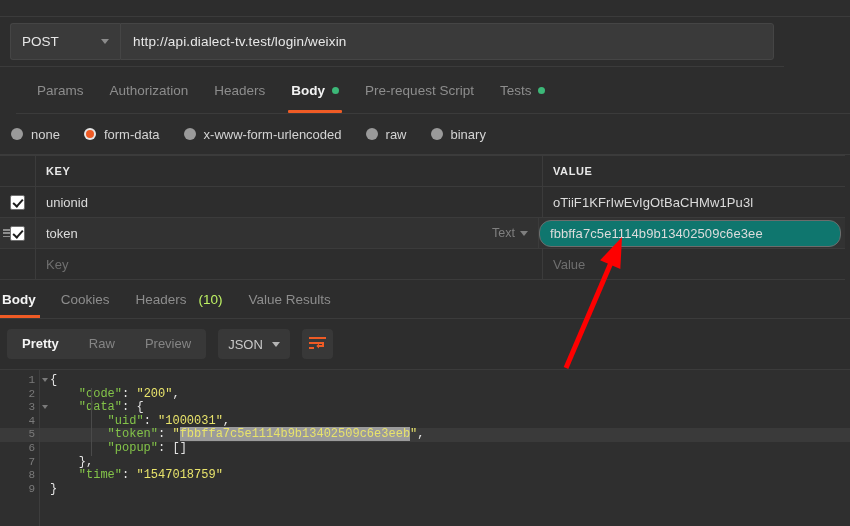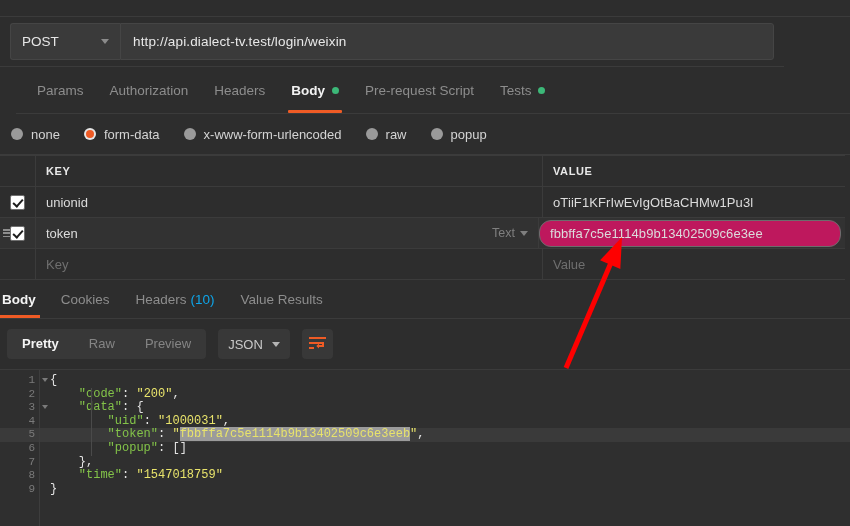--- a/index.html
+++ b/index.html
@@ -135,39 +135,39 @@
   }
   .c-val {
     width: 302px; flex: none; display: flex; align-items: center; padding: 0 0 0 10px;
     position: relative;
   }
   .c-val .txt { color: #dcdcdc; font-size: 13px; letter-spacing: .1px; }
   .c-val .ph { color: #6f6f6f; font-size: 13px; }
   .c-val .hdr { color: #e9e9e9; font-size: 11px; font-weight: bold; letter-spacing: .6px; }
   .c-val.focused {
     border: 1px solid #6c6c6c; border-radius: 12px; height: 27px; margin: 2px 4px 2px 0;
-    background: #be185d;
+    background: #0f766e;
   }
 
   
   .resptabs {
     position: absolute; left: 0; top: 281px; width: 850px; height: 38px;
     background: #2d2d2d; border-bottom: 1px solid #3b3b3b;
     display: flex; align-items: flex-end; padding-left: 0px;
   }
   .rsp {
     position: relative; height: 37px; display: flex; align-items: center;
     padding: 0 13px; color: #8d8d8d; font-size: 13.5px; cursor: pointer;
   }
   .rsp:first-child { padding-left: 2px; padding-right: 12px; }
   .rsp.active { color: #f4f4f4; font-weight: bold; }
   .rsp .underline {
     position: absolute; left: 0px; right: 8px; bottom: 0; height: 3px; background: #ef5b25;
   }
-  .cnt { color: #0ea5e9; margin-left: 4px; }
+  .cnt { color: #bef264; margin-left: 12px; }
 
   
   .bodybar {
     position: absolute; left: 0; top: 319px; width: 850px; height: 51px;
     background: #2d2d2d; border-bottom: 1px solid #3b3b3b;
     display: flex; align-items: center; padding-left: 7px;
   }
   .seg {
     display: flex; background: #383838; border-radius: 4px; height: 30px; align-items: center;
   }
@@ -284,21 +284,21 @@
       <label class="radio-item">
         <span class="radio"></span>
         <span>x-www-form-urlencoded</span>
       </label>
       <label class="radio-item">
         <span class="radio"></span>
         <span>raw</span>
       </label>
       <label class="radio-item">
         <span class="radio"></span>
-        <span>popup</span>
+        <span>binary</span>
       </label>
     </div>
 
   <div class="kvtable">
     <div class="kvrow header">
       <div class="c-check"></div>
       <div class="c-key">
         <span class="hdr">KEY</span>
       </div>
       <div class="c-val">

